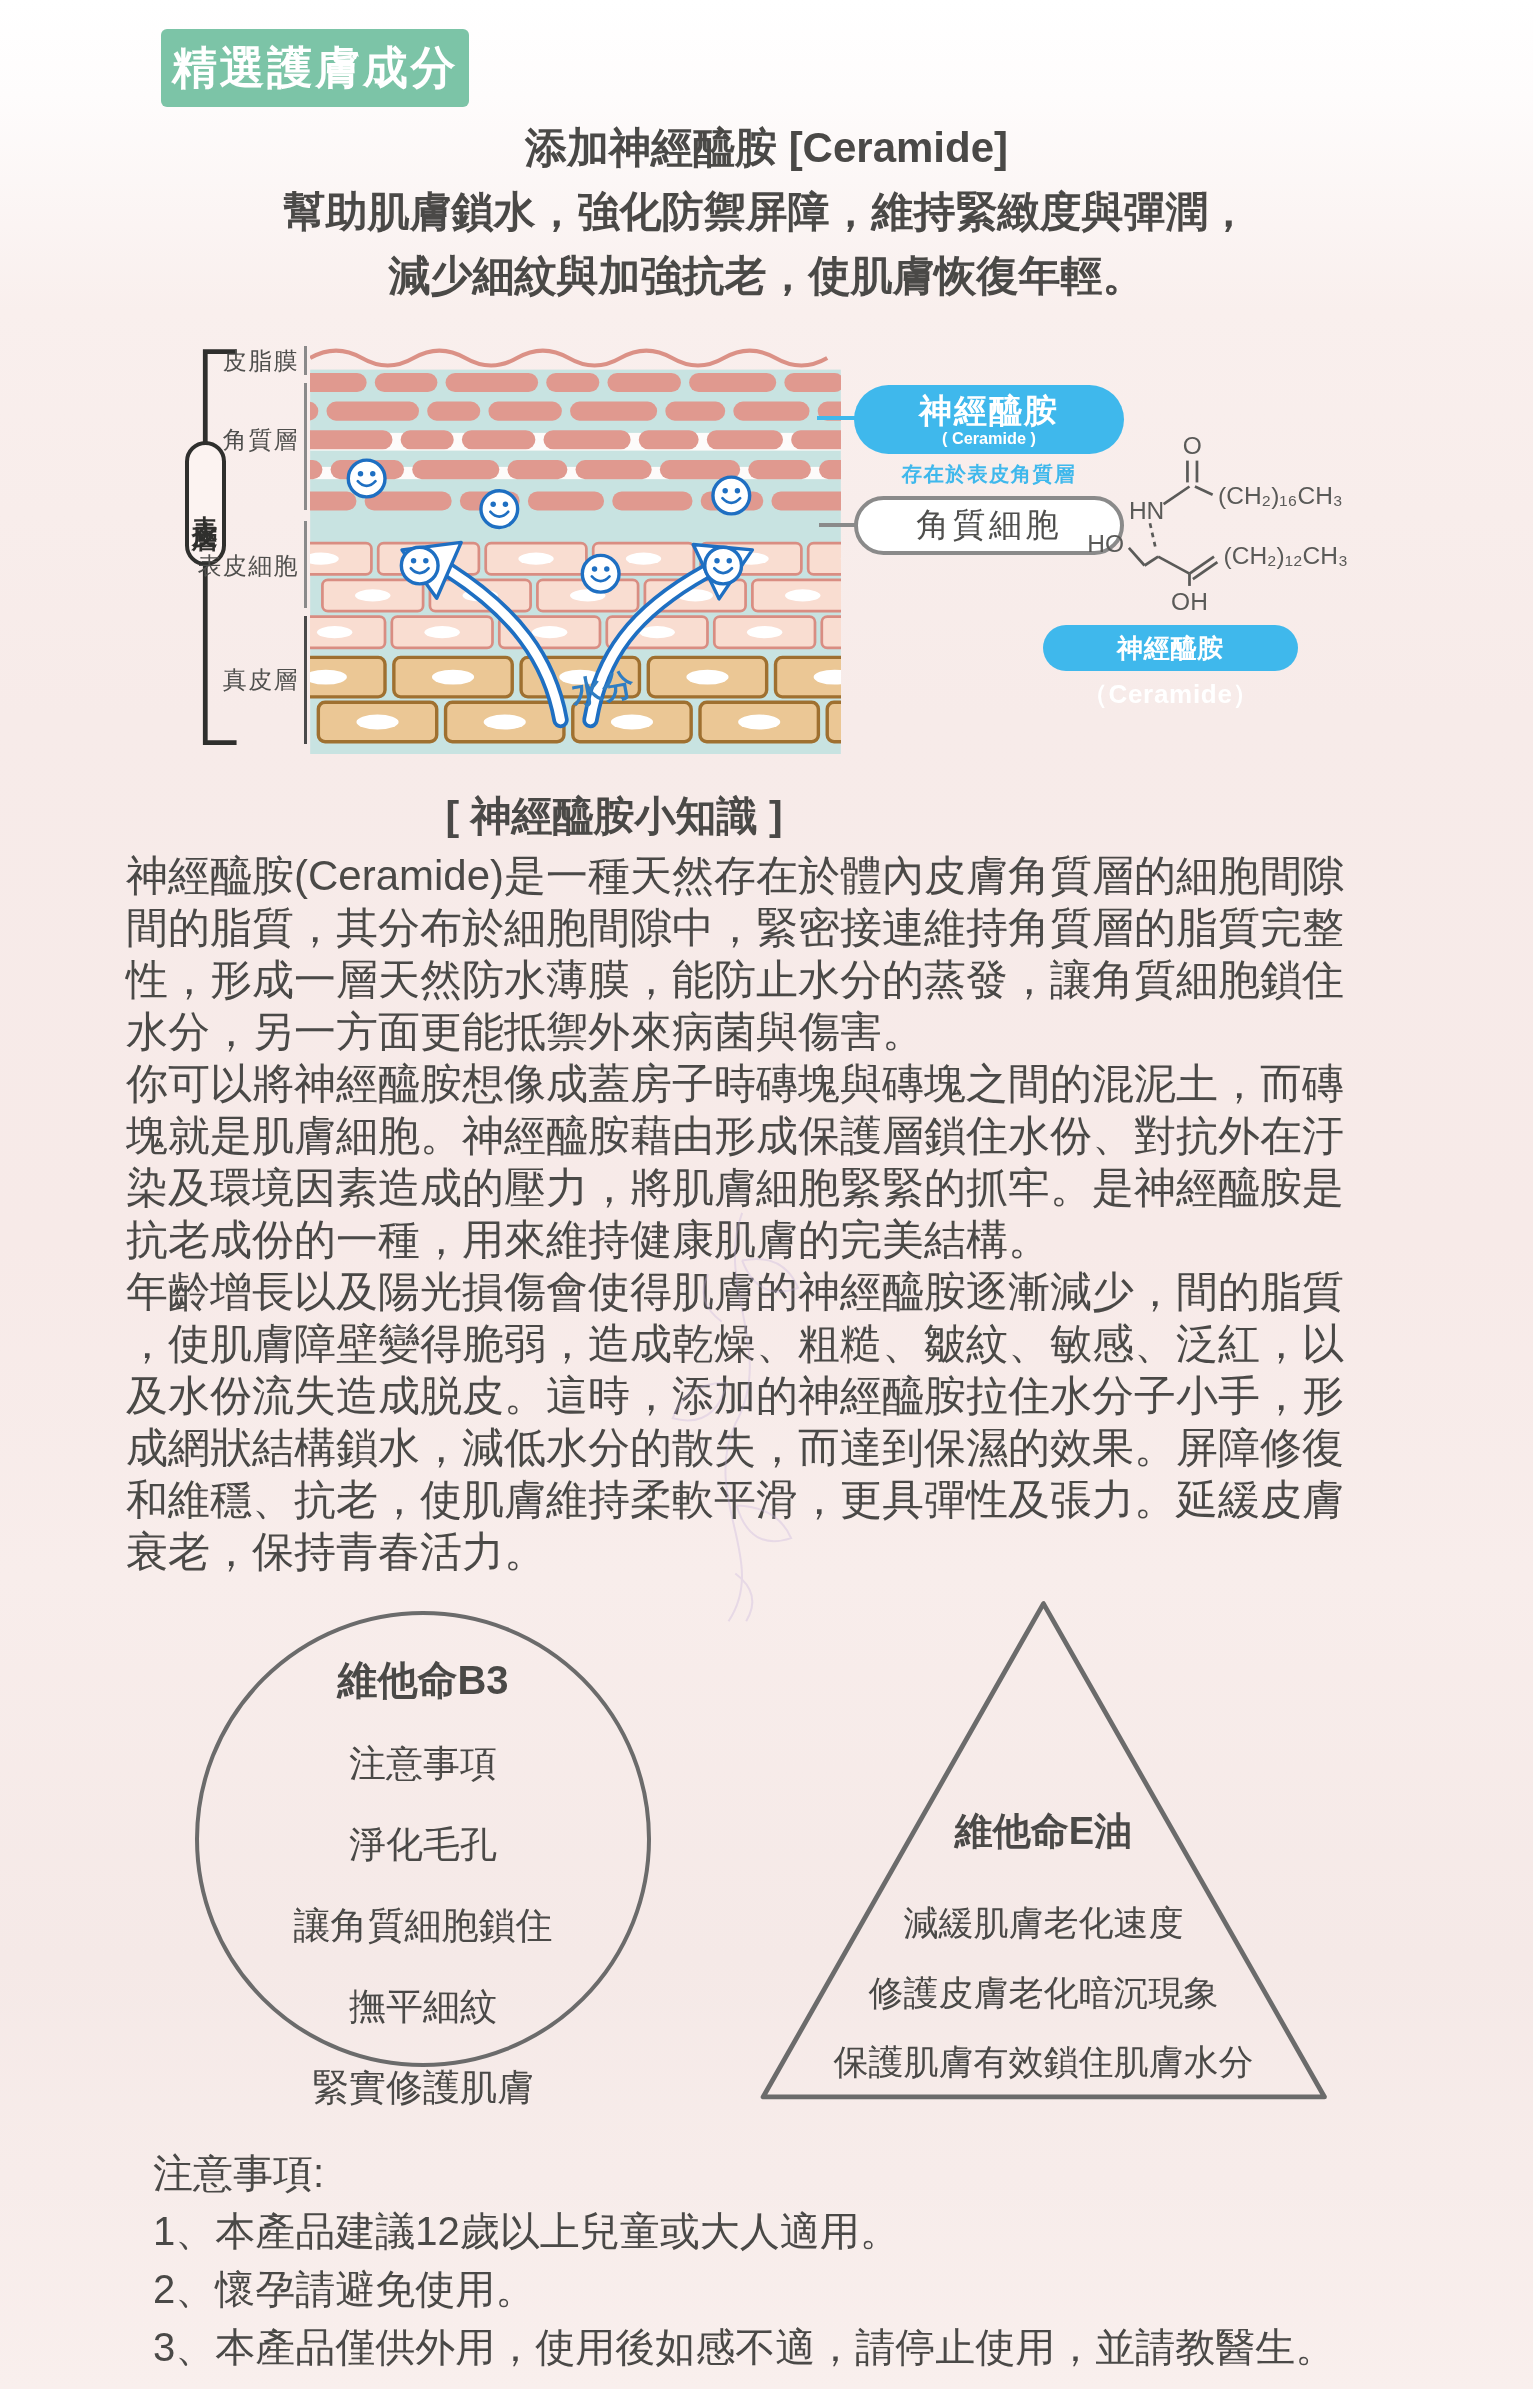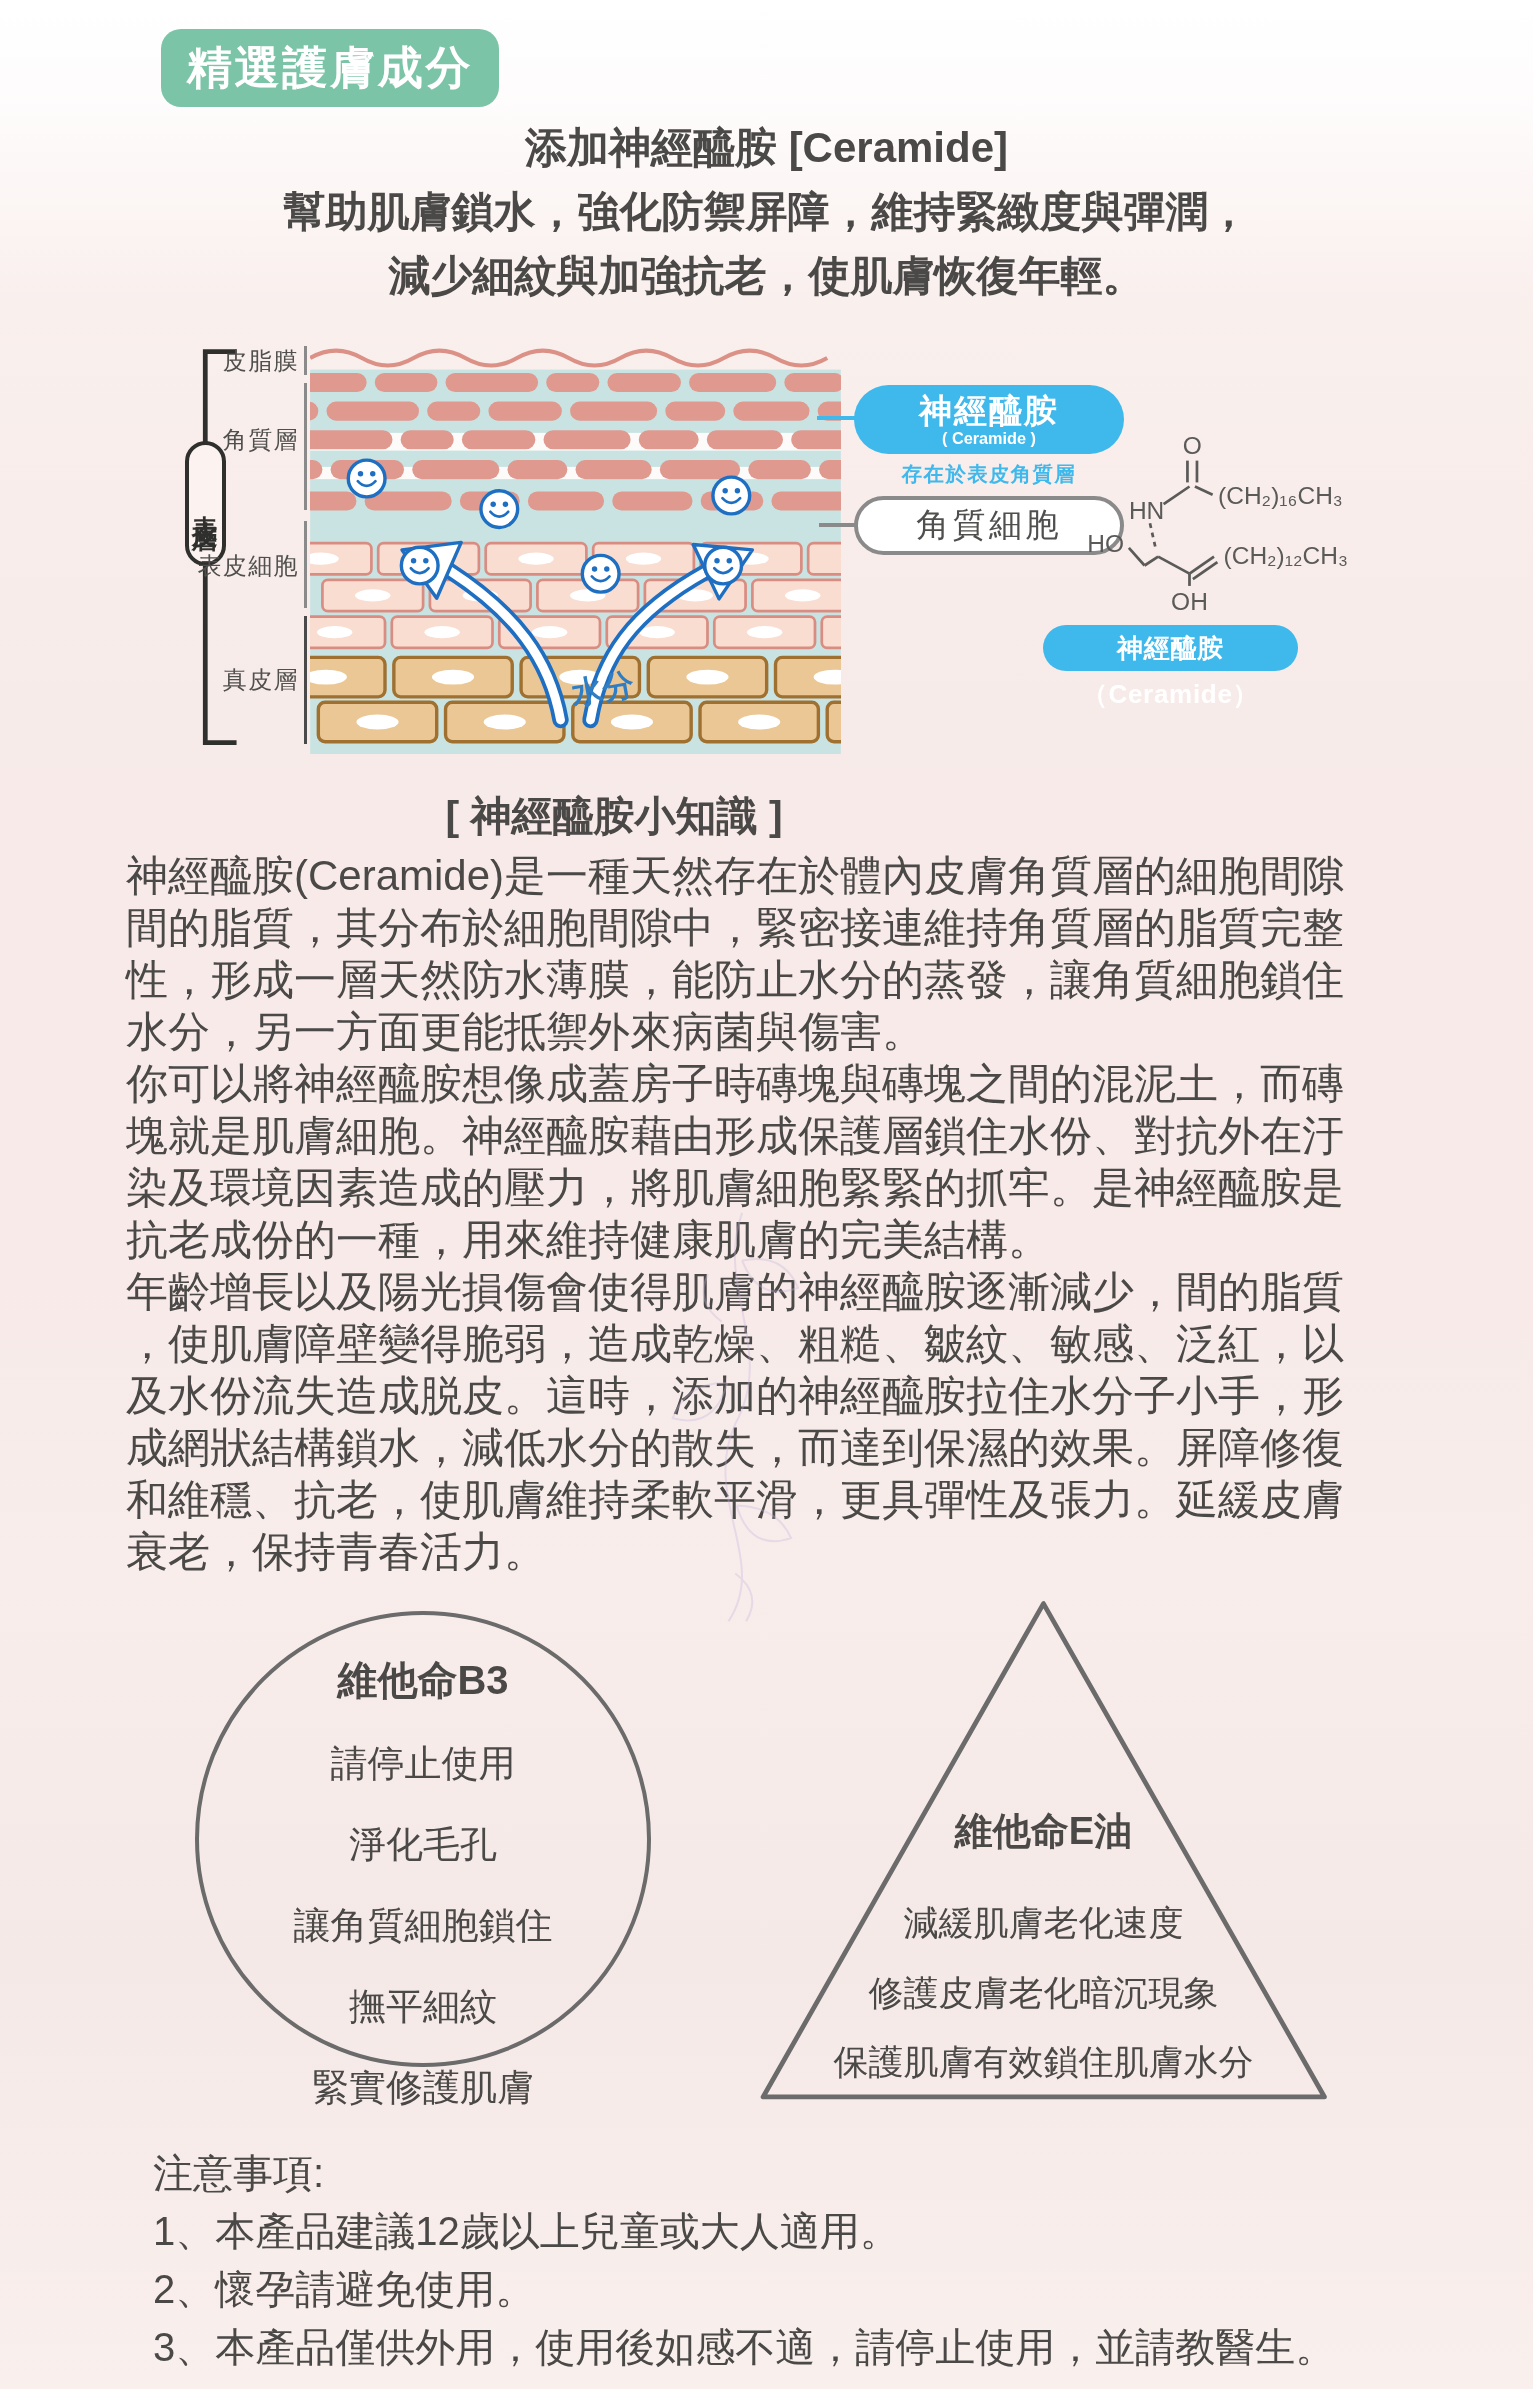--- a/index.html
+++ b/index.html
@@ -4,21 +4,21 @@
 <style>
   html,body{margin:0;padding:0;}
   .page{
     position:relative; width:1533px; height:2389px; overflow:hidden;
     font-family:"Liberation Sans","DejaVu Sans",sans-serif;
     color:#4a4947;
     background:linear-gradient(180deg,#ffffff 0%,#fefcfc 4%,#f9efed 13%,#f7ebe9 30%,#f7eae8 52%,#f8edeb 66%,#f5e9e7 82%,#f9efed 100%);
   }
   .abs{position:absolute;}
   .badge{
-    left:161px; top:29px; width:338px; height:78px; border-radius:20px;
+    left:161px; top:29px; width:308px; height:78px; border-radius:6px;
     background:#7cc4a7; color:#ffffff; font-weight:700; font-size:45px;
     line-height:78px; text-align:center; letter-spacing:2.7px;
   }
   .intro{left:0; top:116px; width:1533px; text-align:center; font-weight:700; font-size:42px; line-height:64px; color:#4a4947;}
   .layer-label{color:#4f4f4d; font-size:24px; letter-spacing:1.4px; text-align:right; width:136px;}
   .tick{width:3.4px; background:#8a8a8a;}
   .layer-pill{
     left:185px; top:441px; width:41px; height:125px; box-sizing:border-box;
     border:4.8px solid #2f2f2d; border-radius:23px; background:#fcf3f1;
     display:flex; align-items:center; justify-content:center;
@@ -277,21 +277,21 @@
       <path d="M150,80 q60,-12 82,40 q-58,22 -82,-40"></path>
       <path d="M128,260 q-60,-2 -80,52 q62,16 80,-52"></path>
       <path d="M142,440 q60,2 80,48 q-60,20 -80,-48"></path>
       <path d="M120,170 q-40,-30 -20,-70"></path>
       <path d="M140,540 q40,30 16,70"></path>
     </g>
   </svg>
 
   <div class="abs circle">
     <div class="c-title">維他命B3</div>
-    <div class="c-item">請停止使用</div>
+    <div class="c-item">注意事項</div>
     <div class="c-item">淨化毛孔</div>
     <div class="c-item">讓角質細胞鎖住</div>
     <div class="c-item">撫平細紋</div>
     <div class="c-item">緊實修護肌膚</div>
   </div>
 
   <svg class="abs" style="left:739px;top:1590px;" width="613" height="524" viewBox="0 0 900 770">
     <polygon points="447,20 35,745 860,745" fill="none" stroke="#6b6b6b" stroke-width="7" stroke-linejoin="round"></polygon>
   </svg>
   <div class="abs tri-text tri-title" style="top:1806px;">維他命E油</div>

